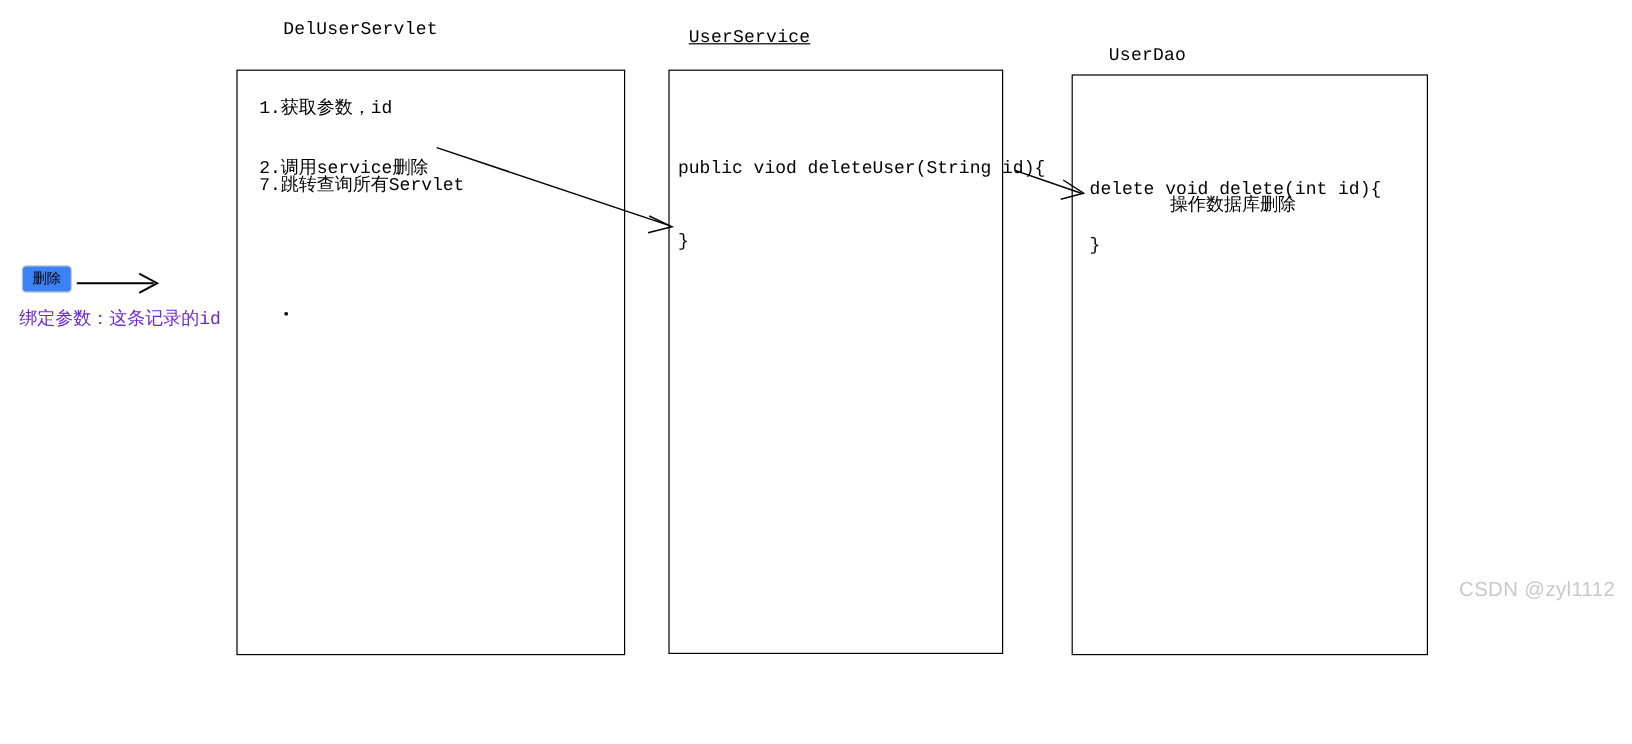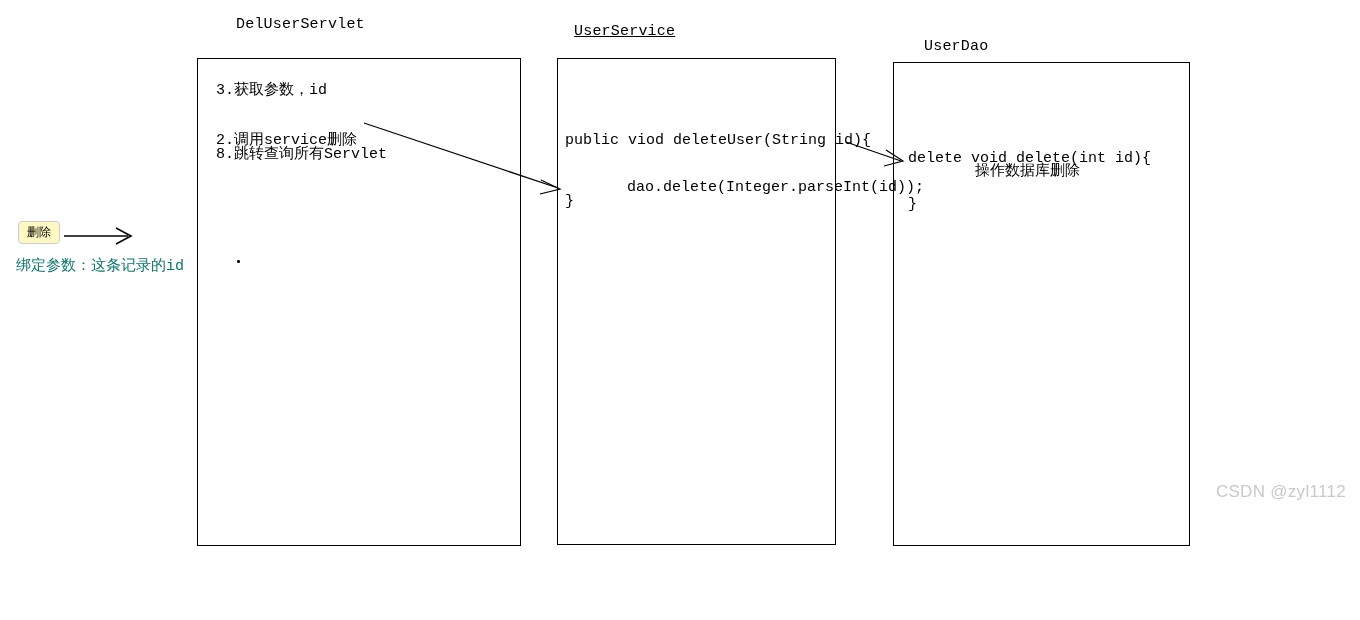--- a/index.html
+++ b/index.html
@@ -77,39 +77,39 @@
   #dao-line-3 { left: 908px; top: 196px; }
 
   
   #delete-button {
     position: absolute;
     left: 18px;
     top: 221px;
     padding: 3px 8px 4px 8px;
     border: 1.3px solid #c9ccd1;
     border-radius: 4px;
-    background: #fef9c3;
+    background: #3b82f6;
     font-family: "Liberation Sans", "DejaVu Sans", sans-serif;
     font-size: 12px;
     line-height: 14px;
     color: #000;
     box-sizing: border-box;
     cursor: pointer;
   }
 
   
   #bind-caption {
     position: absolute;
     left: 16px;
     top: 258px;
     font-family: "Liberation Mono", "DejaVu Sans Mono", monospace;
     font-size: 15px;
     line-height: 18px;
     white-space: nowrap;
-    color: #0f766e;
+    color: #6d28d9;
   }
 
   
   #ink-dot {
     position: absolute;
     left: 237px;
     top: 260px;
     width: 2.5px;
     height: 2.5px;
     background: #000;
@@ -135,26 +135,25 @@
 <div id="canvas">
 
   <div class="col-title" id="title-servlet">DelUserServlet</div>
   <div class="col-title" id="title-service">UserService</div>
   <div class="col-title" id="title-dao">UserDao</div>
 
   <div class="class-box" id="box-servlet"></div>
   <div class="class-box" id="box-service"></div>
   <div class="class-box" id="box-dao"></div>
 
-  <div class="box-text step-line" id="step-1">3.获取参数，id</div>
+  <div class="box-text step-line" id="step-1">1.获取参数，id</div>
   <div class="box-text step-line" id="step-2">2.调用service删除</div>
-  <div class="box-text step-line" id="step-3">8.跳转查询所有Servlet</div>
+  <div class="box-text step-line" id="step-3">7.跳转查询所有Servlet</div>
 
   <div class="box-text" id="svc-line-1">public viod deleteUser(String id){</div>
-  <div class="box-text" id="svc-line-2">dao.delete(Integer.parseInt(id));</div>
   <div class="box-text" id="svc-line-3">}</div>
 
   <div class="box-text" id="dao-line-1">delete void delete(int id){</div>
   <div class="box-text" id="dao-line-2">操作数据库删除</div>
   <div class="box-text" id="dao-line-3">}</div>
 
   <button id="delete-button">删除</button>
 
   <div id="bind-caption">绑定参数：这条记录的id</div>
 

